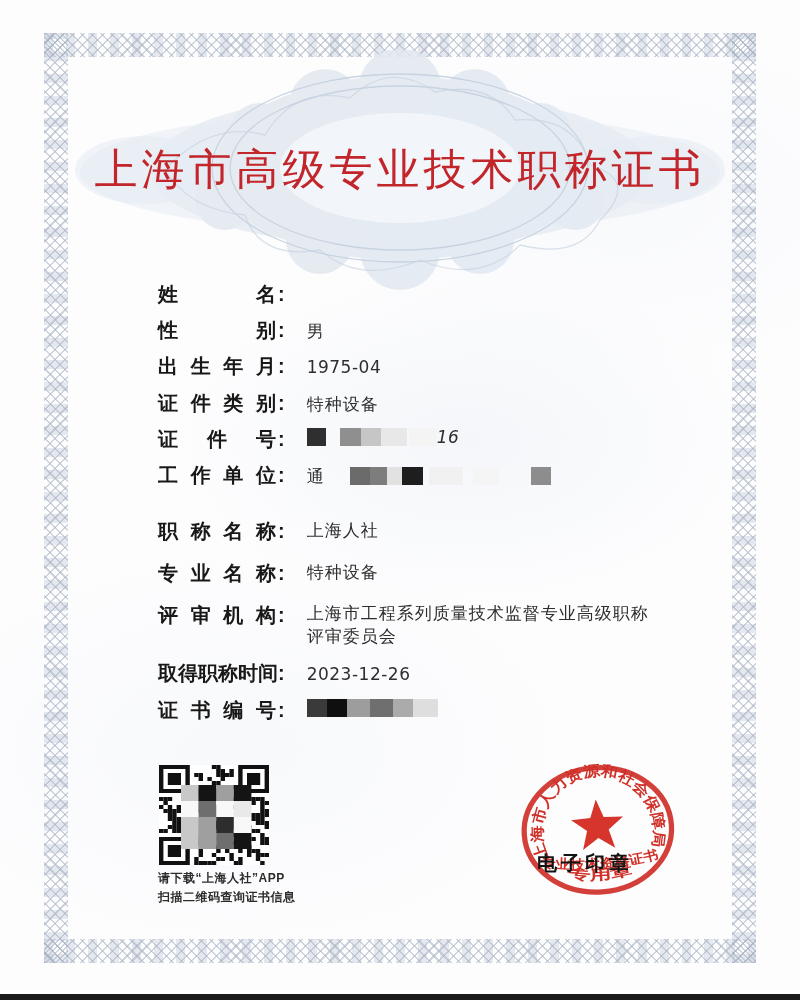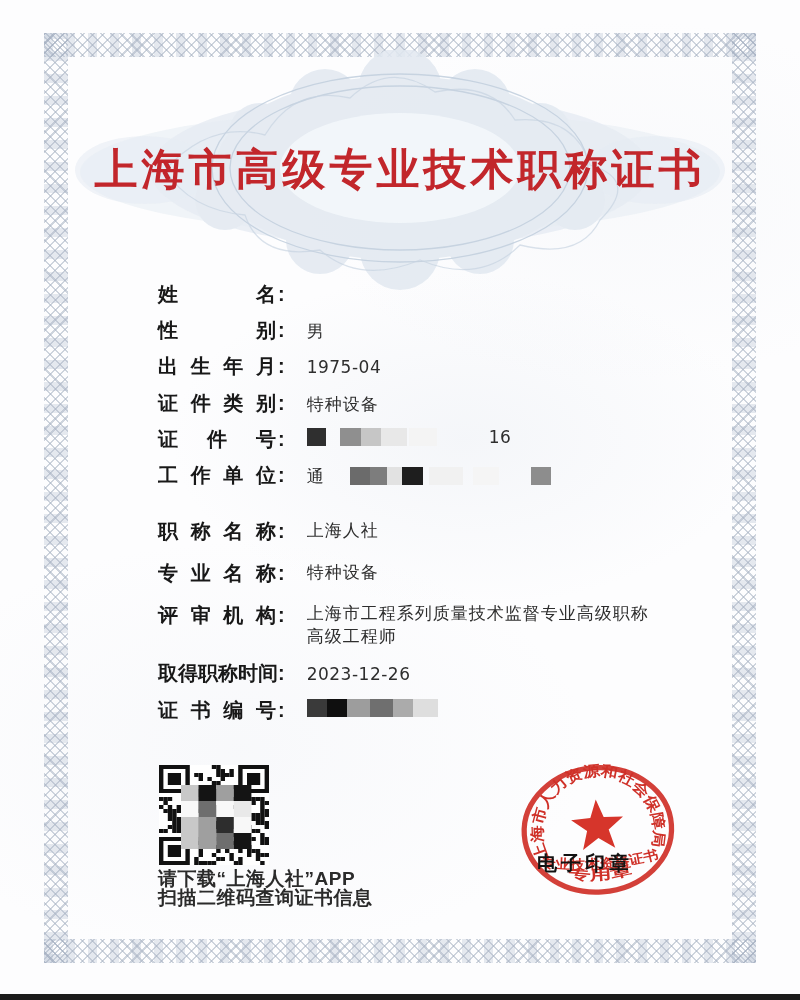--- a/index.html
+++ b/index.html
@@ -24,21 +24,21 @@
       repeating-linear-gradient(45deg, rgba(158,170,188,.55) 0 1.5px, rgba(255,255,255,0) 1.5px 7px),
       repeating-linear-gradient(0deg, rgba(186,196,212,.40) 0 9px, rgba(255,255,255,0) 9px 22px);}
   .band-top{left:44px;top:33px;width:712px;height:24px;}
   .band-bottom{left:44px;top:939px;width:712px;height:24px;}
   .band-left{left:44px;top:33px;width:24px;height:930px;}
   .band-right{left:732px;top:33px;width:24px;height:930px;}
 
   .watermark{position:absolute;left:70px;top:50px;width:660px;height:240px;pointer-events:none;}
 
   .title{position:absolute;left:0;top:141px;width:800px;text-align:center;
-    font-size:43px;font-weight:700;letter-spacing:4px;color:#c2262b;}
+    font-size:43px;font-weight:400;letter-spacing:4px;color:#c2262b;}
 
   .fieldblock{position:absolute;left:158px;}
   .row{display:flex;align-items:baseline;}
   .lbl{display:flex;justify-content:space-between;width:118px;
        font-size:20px;font-weight:700;color:#181818;}
   .colon{font-size:20px;font-weight:700;color:#181818;margin-left:2px;}
   .val{margin-left:22px;font-family:"DejaVu Serif",serif;font-size:17px;color:#2e2e2e;
        letter-spacing:1px;display:flex;align-items:center;}
   .val.num{font-family:"DejaVu Sans",sans-serif;letter-spacing:.5px;text-align:center;}
   .blocks{display:flex;align-items:center;height:20px;}
@@ -46,21 +46,21 @@
 
   .block1 .row{height:36.2px;}
   .block2 .row{min-height:42px;align-items:flex-start;}
   .block2 .lbl,.block2 .colon{line-height:24px;}
   .block2 .val{line-height:23px;display:block;}
   .block3 .row{height:37px;}
 
   .org-line{display:block;font-family:Liberation Mono, monospace;}
 
   .qr{position:absolute;left:159px;top:765px;}
-  .qr-caption{position:absolute;left:158px;top:869px;font-size:19px;font-weight:700;
+  .qr-caption{position:absolute;left:158px;top:869px;font-size:12px;font-weight:700;
     color:#2b2b2b;line-height:19px;letter-spacing:.5px;}
 
   .seal{position:absolute;left:519px;top:763px;width:158px;height:138px;transform:rotate(-4deg);}
   .seal-overlay{position:absolute;left:537px;top:850px;font-size:20px;font-weight:700;
     letter-spacing:4px;color:#121212;}
 
   .bottom-strip{position:absolute;left:0;top:994px;width:800px;height:6px;background:#1b1b1b;}
 </style>
 </head>
 <body>
@@ -147,21 +147,21 @@
         </span>
         <span class="colon">:</span>
       <span class="val num">
         <span class="blocks">
             <span class="px" style="width: 19px; margin-left: 0px; background: rgb(47, 47, 47);"></span>
             <span class="px" style="width: 21px; margin-left: 14px; background: rgb(143, 143, 143);"></span>
             <span class="px" style="width: 20px; margin-left: 0px; background: rgb(198, 198, 198);"></span>
             <span class="px" style="width: 26px; margin-left: 0px; background: rgb(232, 232, 232);"></span>
             <span class="px" style="width: 28px; margin-left: 2px; background: rgb(244, 244, 244);"></span>
           </span>
-        <span style="margin-left:52px;">16</span>
+        <span style="font-style:italic;">16</span>
       </span>
     </div>
     <div class="row">
       <span class="lbl js-justify">
           <span>工</span>
           <span>作</span>
           <span>单</span>
           <span>位</span>
         </span>
         <span class="colon">:</span>
@@ -204,21 +204,21 @@
     <div class="row">
       <span class="lbl js-justify">
           <span>评</span>
           <span>审</span>
           <span>机</span>
           <span>构</span>
         </span>
         <span class="colon">:</span>
       <span class="val">
         <span class="org-line">上海市工程系列质量技术监督专业高级职称</span>
-        <span class="org-line">高级工程师</span>
+        <span class="org-line">评审委员会</span>
       </span>
     </div>
   </div>
 
   <div class="fieldblock block3" style="top:660px;">
     <div class="row">
       <span class="lbl js-justify">
           <span>取</span>
           <span>得</span>
           <span>职</span>

